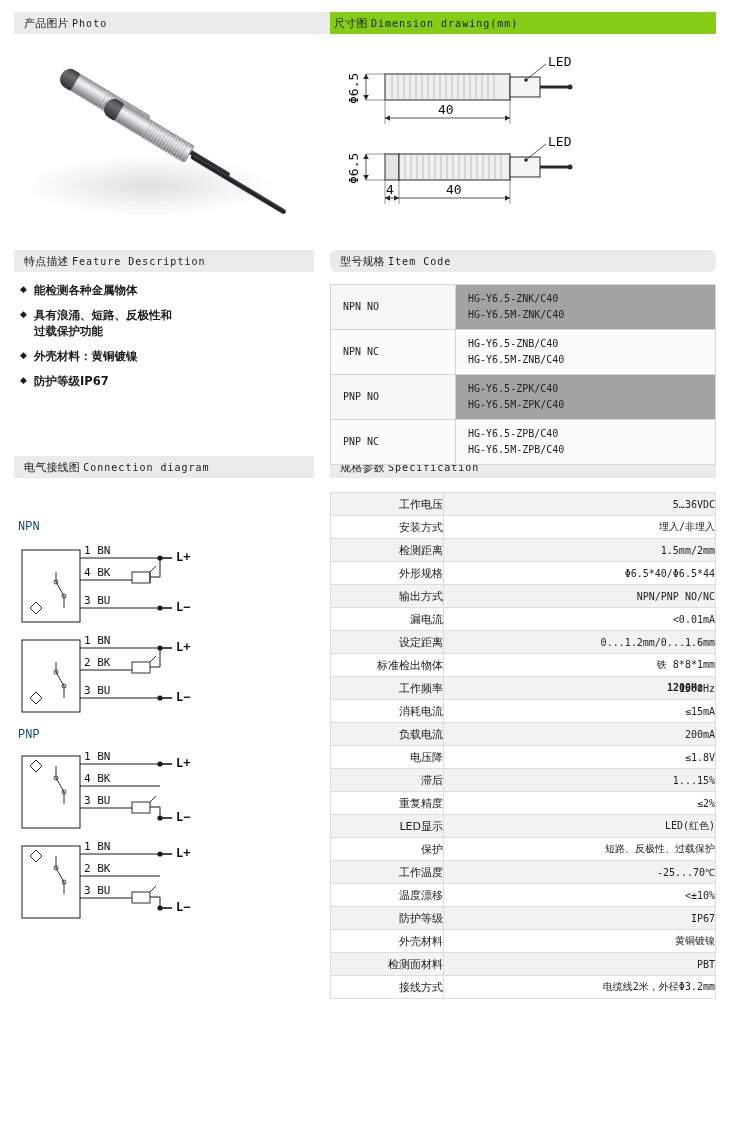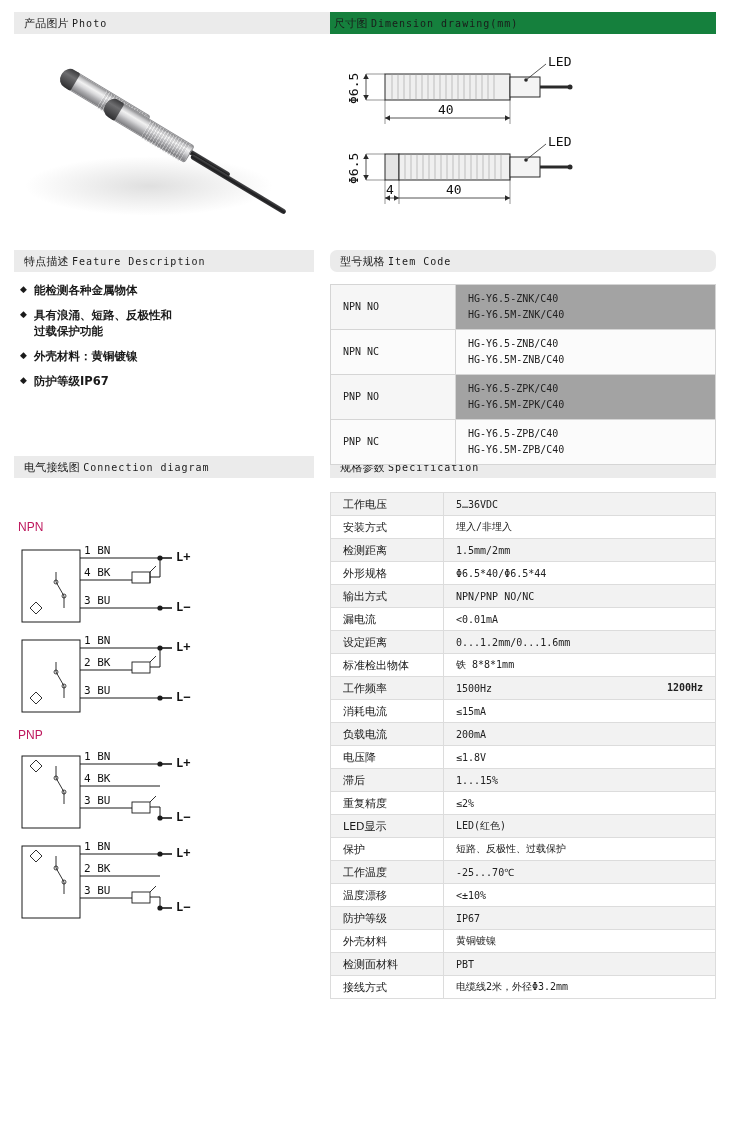--- a/index.html
+++ b/index.html
@@ -104,40 +104,40 @@
     color: #222;
     padding: 6px 0 6px 12px;
     vertical-align: middle;
     line-height: 16px;
   }
   #itemcode td.c1 { width: 112px; background: #f6f6f6; }
   #itemcode td.c2 { background: #a3a3a3; }
   #itemcode tr:nth-child(even) td { background: #fbfbfb; }
 
   
-  #spec { position: absolute; left: 330px; top: 492px; width: 386px; border-collapse: collapse; }
+  #spec { position: absolute; left: 330px; top: 492px; width: 386px; border-collapse: collapse; text-align: right; }
   #spec td {
     border: 1px solid #dcdcdc;
     height: 22px;
     padding: 0 0 0 12px;
     font-size: 11px;
     vertical-align: middle;
   }
   #spec td.k { width: 100px; font-family: "DejaVu Sans", sans-serif; color: #1a1a1a; }
   #spec td.v { font-family: "DejaVu Sans Mono", monospace; font-size: 10px; color: #222; position: relative; }
   #spec tr:nth-child(odd) td { background: #f2f2f2; }
   #spec tr:nth-child(even) td { background: #ffffff; }
   #spec .v2 { position: absolute; right: 12px; top: 0; line-height: 22px; font-weight: bold; }
 
   
   #conn-area { position: absolute; left: 10px; top: 500px; width: 300px; height: 450px; }
   .conn-label {
     position: absolute;
-    font-family: Liberation Sans, sans-serif;
-    font-size: 12px; color: #be185d;
+    font-family: Liberation Mono, monospace;
+    font-size: 12px; color: #0c4a6e;
   }
   .wirelabel {
     position: absolute;
     font-family: "DejaVu Sans Mono", monospace;
     font-size: 11px; color: #111;
     white-space: nowrap;
   }
   .term {
     position: absolute;
     font-family: "DejaVu Sans Mono", monospace;
@@ -146,21 +146,21 @@
 </style>
 </head>
 <body>
 
 <div class="page">
 
   <div class="bar" style="left:14px; top:12px; width:354px;">
     <span class="cn">产品图片</span>
     <span class="en">Photo</span>
   </div>
-  <div class="bar" style="left:330px; top:12px; width:386px; background:#15803d; padding-left:4px;">
+  <div class="bar" style="left:330px; top:12px; width:386px; background:#84cc16; padding-left:4px;">
     <span class="cn">尺寸图</span>
     <span class="en">Dimension drawing(mm)</span>
   </div>
 
   <div class="bar" style="left:14px; top:250px; width:300px;">
     <span class="cn">特点描述</span>
     <span class="en">Feature Description</span>
   </div>
   <div class="bar" style="left:330px; top:250px; width:386px;border-radius:7px;">
     <span class="cn">型号规格</span>

